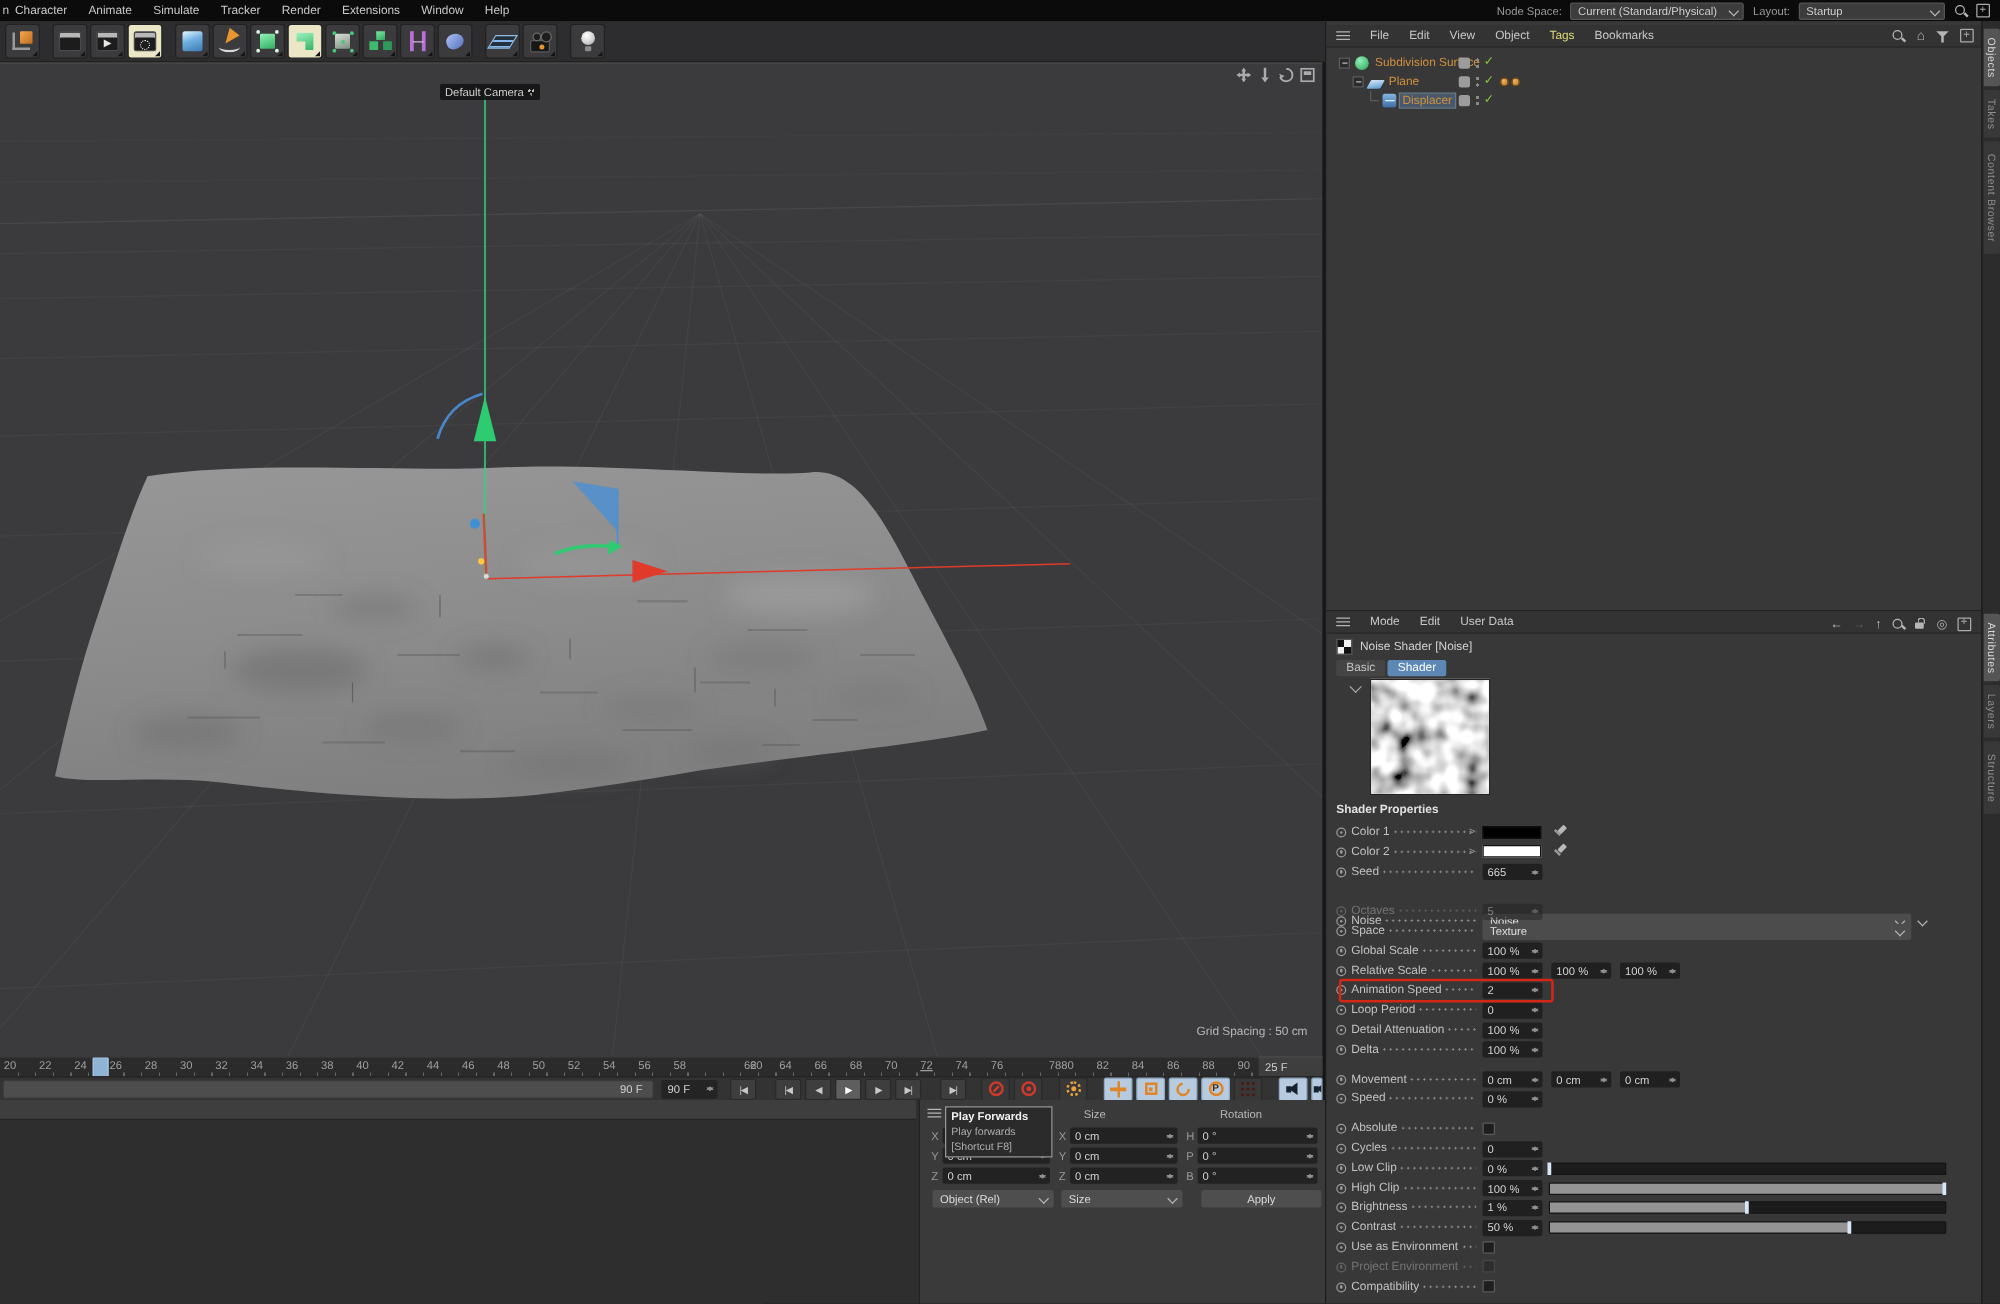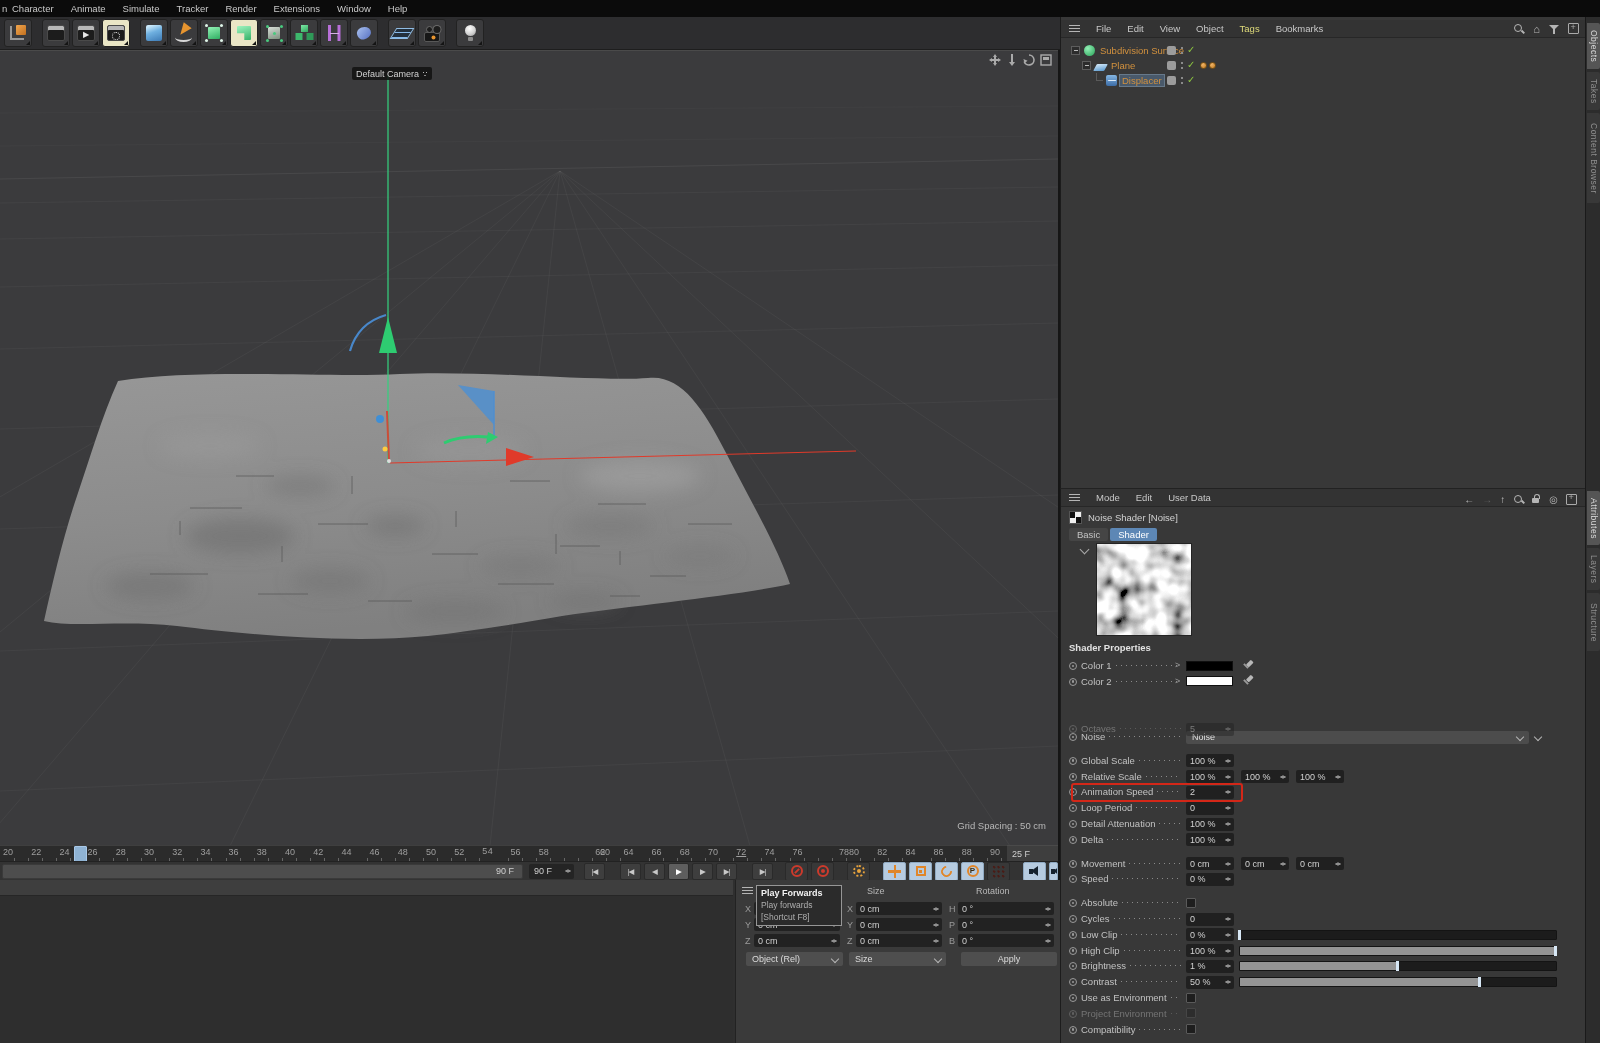--- a/index.html
+++ b/index.html
@@ -195,20 +195,34 @@
     <div id="mbitems">
         <span class="mbi">Character</span>
         <span class="mbi">Animate</span>
         <span class="mbi">Simulate</span>
         <span class="mbi">Tracker</span>
         <span class="mbi">Render</span>
         <span class="mbi">Extensions</span>
         <span class="mbi">Window</span>
         <span class="mbi">Help</span>
       </div>
+    <div id="mb-right">
+      <span class="mb-lbl">Node Space:</span>
+      <div class="mb-dd" style="width:118px">
+        <span>Current (Standard/Physical)</span>
+          <i class="chv"></i>
+      </div>
+      <span class="mb-lbl">Layout:</span>
+      <div class="mb-dd" style="width:96px">
+        <span>Startup</span>
+          <i class="chv"></i>
+      </div>
+      <span class="ico-search"></span>
+      <span class="ico-plusbox"></span>
+    </div>
   </div>
 
   <div id="toolbar">
       <div id="tools" style="display:flex;align-items:center">
         <div class="tile">
           <span class="g g-axis">
             <i></i>
           </span>
         </div>
         <div class="tile gap">
@@ -367,21 +381,21 @@
       <span class="rnum" style="left: 205.4px;">34</span>
       <span class="rnum" style="left: 233.6px;">36</span>
       <span class="rnum" style="left: 261.8px;">38</span>
       <span class="rnum" style="left: 290px;">40</span>
       <span class="rnum" style="left: 318.2px;">42</span>
       <span class="rnum" style="left: 346.4px;">44</span>
       <span class="rnum" style="left: 374.6px;">46</span>
       <span class="rnum" style="left: 402.8px;">48</span>
       <span class="rnum" style="left: 431px;">50</span>
       <span class="rnum" style="left: 459.2px;">52</span>
-      <span class="rnum" style="left: 487.4px; font-family: Liberation Mono, monospace;">54</span>
+      <span class="rnum" style="left: 487.4px;">54</span>
       <span class="rnum" style="left: 515.6px;">56</span>
       <span class="rnum" style="left: 543.8px;">58</span>
       <span class="rnum" style="left: 572px; margin-left: 33px;">60</span>
       <span class="rnum" style="left: 600.2px;">62</span>
       <span class="rnum" style="left: 628.4px;">64</span>
       <span class="rnum" style="left: 656.6px;">66</span>
       <span class="rnum" style="left: 684.8px;">68</span>
       <span class="rnum" style="left: 713px;">70</span>
       <span class="rnum" style="left: 741.2px; text-decoration: underline;">72</span>
       <span class="rnum" style="left: 769.4px;">74</span>
@@ -628,20 +642,31 @@
         <div class="arow" style="top: 185.8px;">
           <span class="adot"></span>
           <span class="albl">
             <span>Color 2</span>
             <i class="leader"></i>
           </span>
           <span class="gtchv">&gt;</span>
           <div class="swatch" style="background: rgb(255, 255, 255);"></div>
           <span class="eyed"></span>
         </div>
+        <div class="arow" style="top: 201.6px;">
+          <span class="adot"></span>
+          <span class="albl">
+            <span>Seed</span>
+            <i class="leader"></i>
+          </span>
+          <div class="fld" style="left: 125px;">
+            <span>665</span>
+            <i class="sp"></i>
+          </div>
+        </div>
         <div class="arow" style="top: 217.4px; margin-top: 24px;">
           <span class="adot"></span>
           <span class="albl">
             <span>Noise</span>
             <i class="leader"></i>
           </span>
           <div class="dd">
             <span>Noise</span>
             <i class="chv"></i>
           </div>
@@ -649,20 +674,31 @@
         </div>
         <div class="arow disabled" style="top: 233.2px;">
           <span class="adot"></span>
           <span class="albl">
             <span>Octaves</span>
             <i class="leader"></i>
           </span>
           <div class="fld" style="left: 125px;">
             <span>5</span>
             <i class="sp"></i>
+          </div>
+        </div>
+        <div class="arow" style="top: 249px;">
+          <span class="adot"></span>
+          <span class="albl">
+            <span>Space</span>
+            <i class="leader"></i>
+          </span>
+          <div class="dd">
+            <span>Texture</span>
+            <i class="chv"></i>
           </div>
         </div>
         <div class="arow" style="top: 264.8px;">
           <span class="adot"></span>
           <span class="albl">
             <span>Global Scale</span>
             <i class="leader"></i>
           </span>
           <div class="fld" style="left: 125px;">
             <span>100 %</span>

